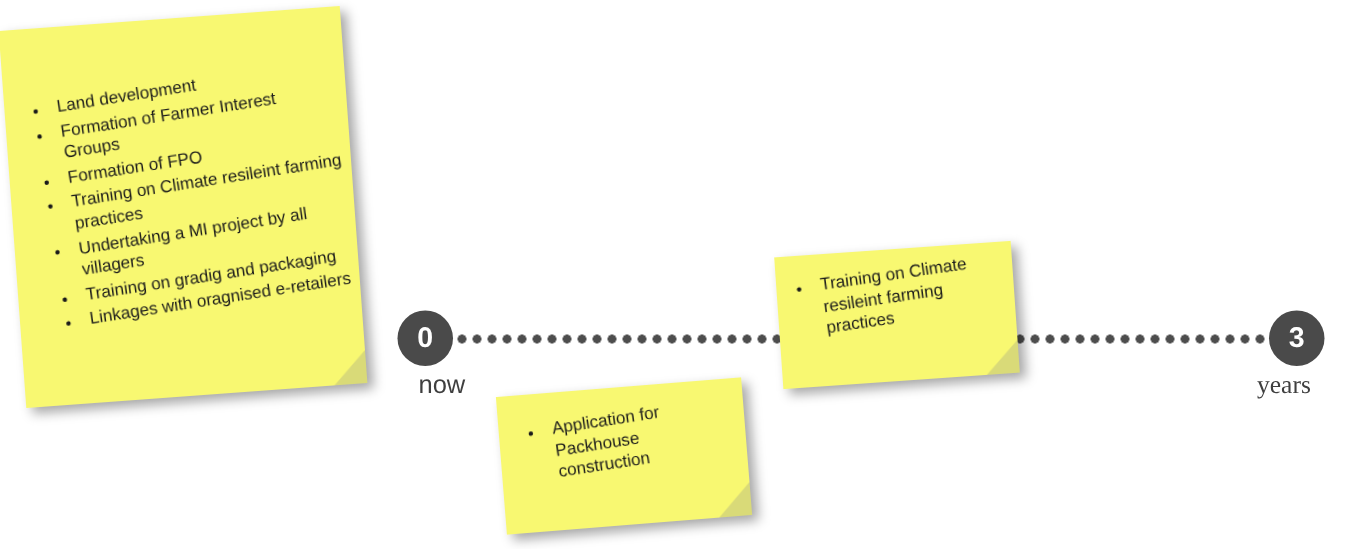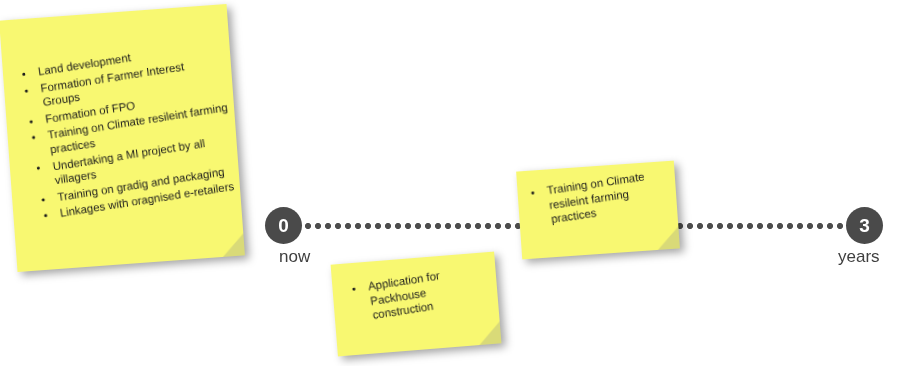--- a/index.html
+++ b/index.html
@@ -47,21 +47,21 @@
   #tl-node-start { left: 265px; top: 207px; }
   #tl-node-end   { left: 846px; top: 207px; }
 
   .tl-node-label {
     position: absolute;
     color: #3f3f3f;
     font-size: 17px;
     white-space: nowrap;
   }
   #tl-label-start { left: 259px; top: 247px; margin-left: 20px; }
-  #tl-label-end   { left: 838px; top: 247px; }
+  #tl-label-end   { left: 838px; top: 247px; font-family: Liberation Serif, serif; }
 
   
   .note {
     position: absolute;
     background: #f8f871;
     box-sizing: border-box;
     filter: drop-shadow(4px 4px 4px rgba(0,0,0,0.35));
   }
   .note-body {
     position: absolute;

